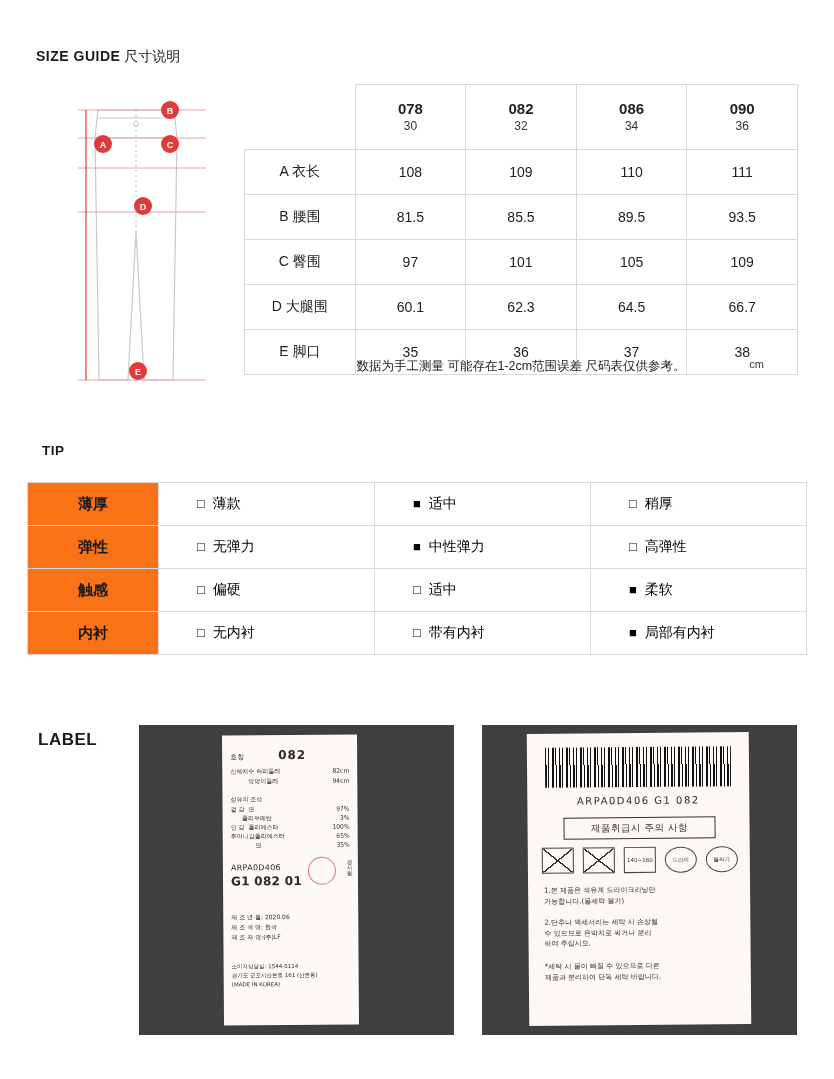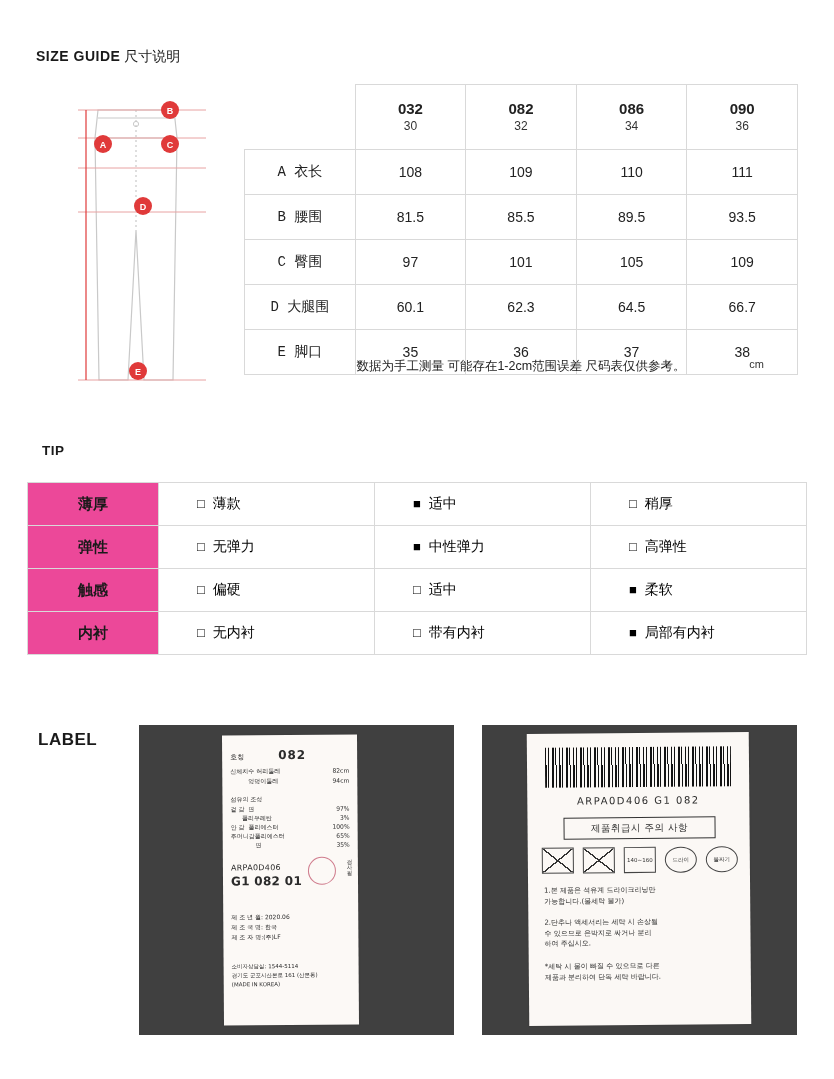--- a/index.html
+++ b/index.html
@@ -78,21 +78,20 @@
   }
   .hdr-sub {
     font-size: 12px;
     font-weight: normal;
     display: block;
     line-height: 1.3;
     color: #333;
   }
   table.size-table tbody td.rowlabel {
     font-size: 14px;
-    font-family: Liberation Mono, monospace;
   }
   .size-note {
     position: absolute;
     left: 244px;
     top: 358px;
     width: 554px;
     text-align: center;
     font-size: 12.5px;
     color: #222;
   }
@@ -128,21 +127,21 @@
     border: 1px solid #d9d9d9;
     height: 40px;
     font-size: 14px;
     vertical-align: middle;
   }
   table.tip-table td.tip-label {
     width: 128px;
     text-align: center;
     font-weight: bold;
     font-size: 15px;
-    background: #ec4899;
+    background: #f97316;
   }
   table.tip-table td.tip-opt {
     padding-left: 38px;
     color: #000000;
   }
   .box {
     display: inline-block;
     margin-right: 8px;
     font-size: 13px;
     line-height: 1;
@@ -366,21 +365,21 @@
     </g>
   </svg>
 </div>
 
 <div class="size-table-wrap">
   <table class="size-table">
     <thead>
       <tr>
         <th class="corner"></th>
         <th>
-          <span class="hdr-main">032</span>
+          <span class="hdr-main">078</span>
           <span class="hdr-sub">30</span>
         </th>
         <th>
           <span class="hdr-main">082</span>
           <span class="hdr-sub">32</span>
         </th>
         <th>
           <span class="hdr-main">086</span>
           <span class="hdr-sub">34</span>
         </th>

